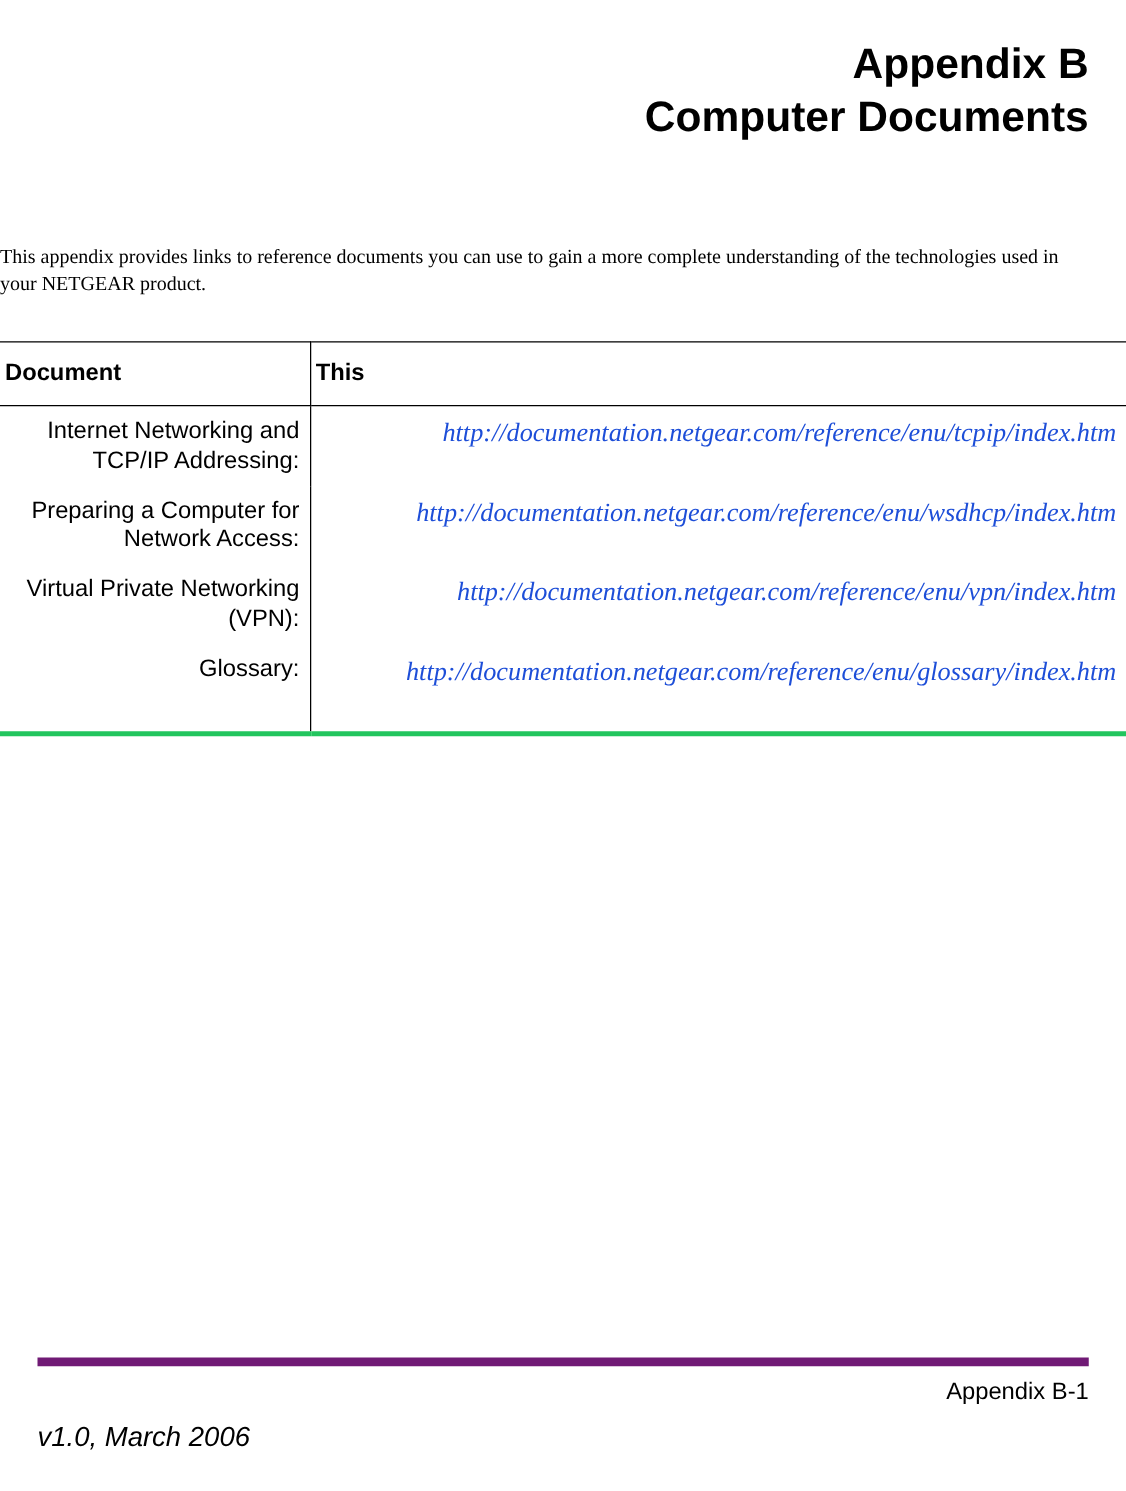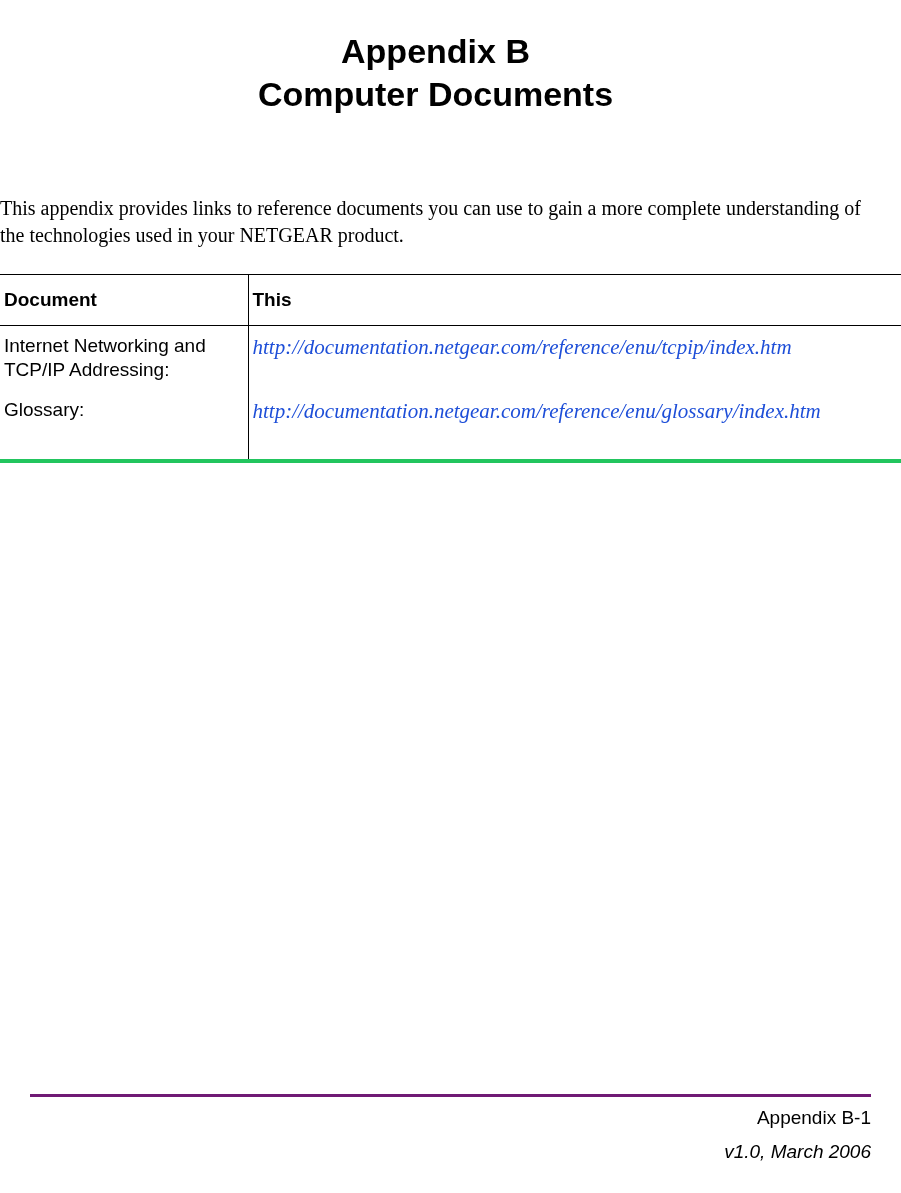--- a/index.html
+++ b/index.html
@@ -20,28 +20,27 @@
     }
     .heading {
       text-align: right;
       padding-right: 30px;
       margin-bottom: 80px;
     }
     .heading h1 {
       font-size: 34px;
       font-weight: bold;
       line-height: 1.25;
-      text-align: center;
     }
     .intro {
       font-family: 'Times New Roman', Times, serif;
-      font-size: 20px;
+      font-size: 16px;
       line-height: 1.35;
       padding: 0 40px 0 0;
-      margin-bottom: 25px;
+      margin-bottom: 35px;
     }
     table.doc-table {
       width: 100%;
       border-collapse: collapse;
       margin: 0;
     }
     table.doc-table th {
       font-family: Liberation Sans, sans-serif;
       font-size: 19px;
       font-weight: bold;
@@ -54,50 +53,51 @@
     table.doc-table td:first-child {
       border-right: 1px solid #000;
       width: 248px;
     }
     table.doc-table td {
       font-family: Arial, Helvetica, sans-serif;
       font-size: 19px;
       padding: 8px 8px 8px 4px;
       vertical-align: top;
       line-height: 1.25;
+      text-align: right;
     }
     table.doc-table tr:last-child td {
       border-bottom: 4px solid #22c55e;
       padding-bottom: 35px;
     }
     table.doc-table td.link-cell {
       font-family: 'Times New Roman', Times, serif;
       font-style: italic;
       font-size: 21px;
       color: #1d4ed8;
     }
     .footer {
       position: absolute;
       bottom: 30px;
       left: 0;
       right: 0;
       padding: 0 30px;
     }
     .footer-line {
-      border-top: 3px solid #701a75;
+      border-top: 7px solid #701a75;
       padding-top: 10px;
       text-align: right;
       font-family: Arial, Helvetica, sans-serif;
       font-size: 19px;
     }
     .footer-version {
-      text-align: right;
+      text-align: left;
       font-family: Arial, Helvetica, sans-serif;
       font-style: italic;
-      font-size: 19px;
+      font-size: 22px;
       margin-top: 12px;
     }
   </style>
 </head>
 <body>
 
 <div class="page-content">
   <div class="heading">
     <h1>
       <span>Appendix B</span><br>
@@ -113,20 +113,28 @@
         <th>Document</th>
         <th>This</th>
       </tr>
     </thead>
     <tbody>
       <tr>
         <td>Internet Networking and TCP/IP Addressing:</td>
         <td class="link-cell">http://documentation.netgear.com/reference/enu/tcpip/index.htm</td>
       </tr>
       <tr>
+        <td>Preparing a Computer for Network Access:</td>
+        <td class="link-cell">http://documentation.netgear.com/reference/enu/wsdhcp/index.htm</td>
+      </tr>
+      <tr>
+        <td>Virtual Private Networking (VPN):</td>
+        <td class="link-cell">http://documentation.netgear.com/reference/enu/vpn/index.htm</td>
+      </tr>
+      <tr>
         <td>Glossary:</td>
         <td class="link-cell">http://documentation.netgear.com/reference/enu/glossary/index.htm</td>
       </tr>
     </tbody>
   </table>
 </div>
 
 <div class="footer">
   <div class="footer-line">Appendix B-1</div>
   <div class="footer-version">v1.0, March 2006</div>

